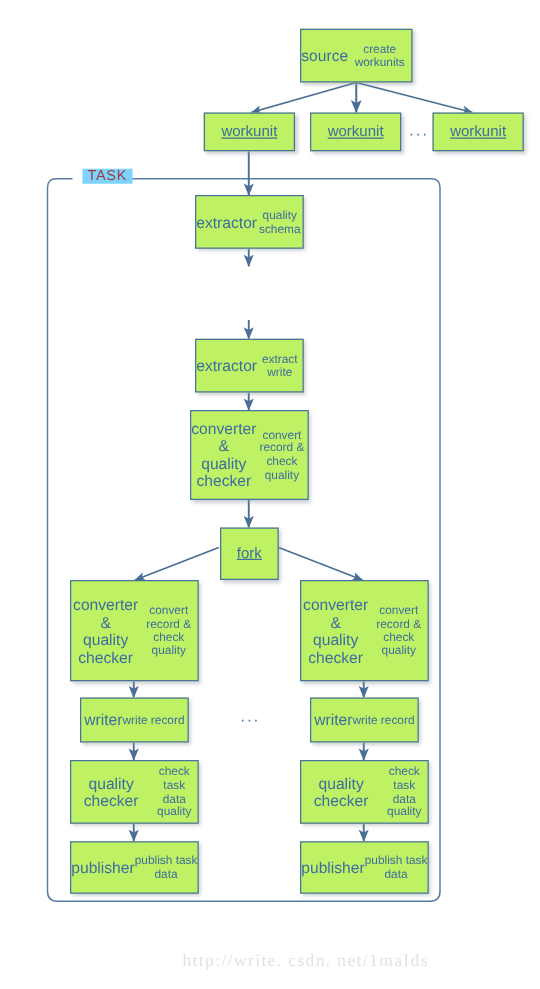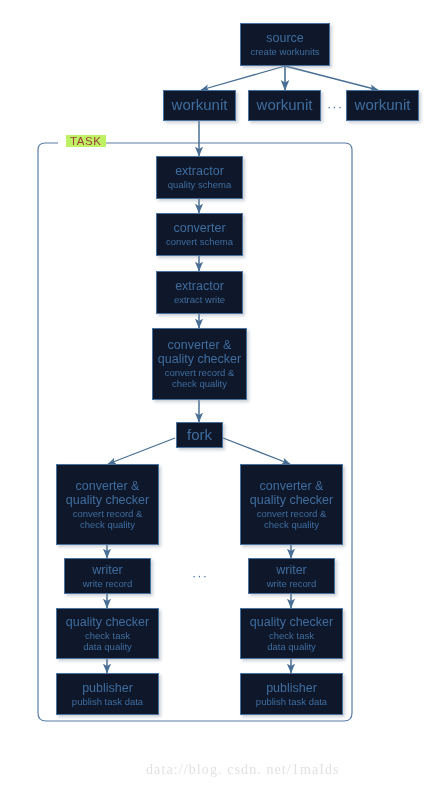--- a/index.html
+++ b/index.html
@@ -27,50 +27,50 @@
     position: absolute;
     left: 0; top: 0;
     width: 432px;
     height: 791px;
     pointer-events: none;
   }
 
   .node {
     position: absolute;
     box-sizing: border-box;
-    background: #0f172a;
+    background: #bef264;
     border: 1px solid #4a72a0;
     box-shadow: 2px 2px 3px rgba(140,150,165,0.45);
     display: flex;
-    flex-direction: column;
+    flex-direction: row;
     align-items: center;
     justify-content: center;
     text-align: center;
     color: #3f6d9e;
     line-height: 1.12;
   }
   .node .title {
     font-size: 12.5px;
     color: #3f6d9e;
     white-space: pre-line;
   }
   .node .sub {
     font-size: 9.5px;
     color: #3f6d9e;
     margin-top: 2px;
     white-space: pre-line;
   }
-  .node.small .title { font-size: 15px; }
+  .node.small .title { font-size: 12px; text-decoration: underline; }
 
   .task-label {
     position: absolute;
     color: #9e3b3b;
     font-size: 11.5px;
     letter-spacing: 0.6px;
-    background: #bef264;
+    background: #7dd3fc;
     padding: 0 4px;
   }
 
   .dots {
     position: absolute;
     color: #4a72a0;
     font-size: 13px;
     letter-spacing: 1px;
     line-height: 1;
   }
@@ -158,38 +158,34 @@
 
   <div class="node small" style="left:346px; top:90px; width:73px; height:31px;">
     <div class="title">workunit</div>
   </div>
 
   <div class="node" style="left:156px; top:156px; width:87px; height:43px;">
     <div class="title">extractor</div>
     <div class="sub">quality schema</div>
   </div>
 
-  <div class="node" style="left:156px; top:213px; width:87px; height:43px;">
-    <div class="title">converter</div>
-    <div class="sub">convert schema</div>
-  </div>
 
   <div class="node" style="left:156px; top:271px; width:87px; height:43px;">
     <div class="title">extractor</div>
     <div class="sub">extract write</div>
   </div>
 
   <div class="node" style="left:152px; top:328px; width:95px; height:72px;">
     <div class="title">converter &amp;
 quality checker</div>
     <div class="sub">convert record &amp;
 check quality</div>
   </div>
 
-  <div class="node small" style="left:176px; top:422px; width:47px; height:26px;">
+  <div class="node small" style="left:176px; top:422px; width:47px; height:42px;">
     <div class="title">fork</div>
   </div>
 
   <div class="node" style="left:56px; top:464px; width:103px; height:81px;">
     <div class="title">converter &amp;
 quality checker</div>
     <div class="sub">convert record &amp;
 check quality</div>
   </div>
 
@@ -227,16 +223,16 @@
     <div class="title">quality checker</div>
     <div class="sub">check task
 data quality</div>
   </div>
 
   <div class="node" style="left:240px; top:673px; width:103px; height:42px;">
     <div class="title">publisher</div>
     <div class="sub">publish task data</div>
   </div>
 
-  <div class="watermark">data://blog. csdn. net/1maIds</div>
+  <div class="watermark">http://write. csdn. net/1maIds</div>
 
 
 </div>
 
 </body></html>

